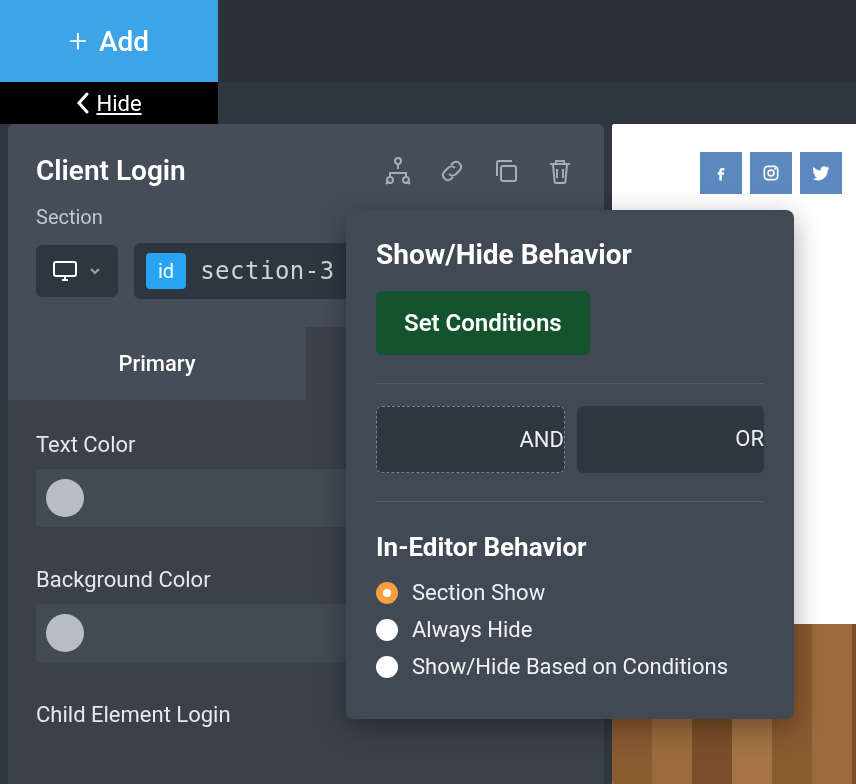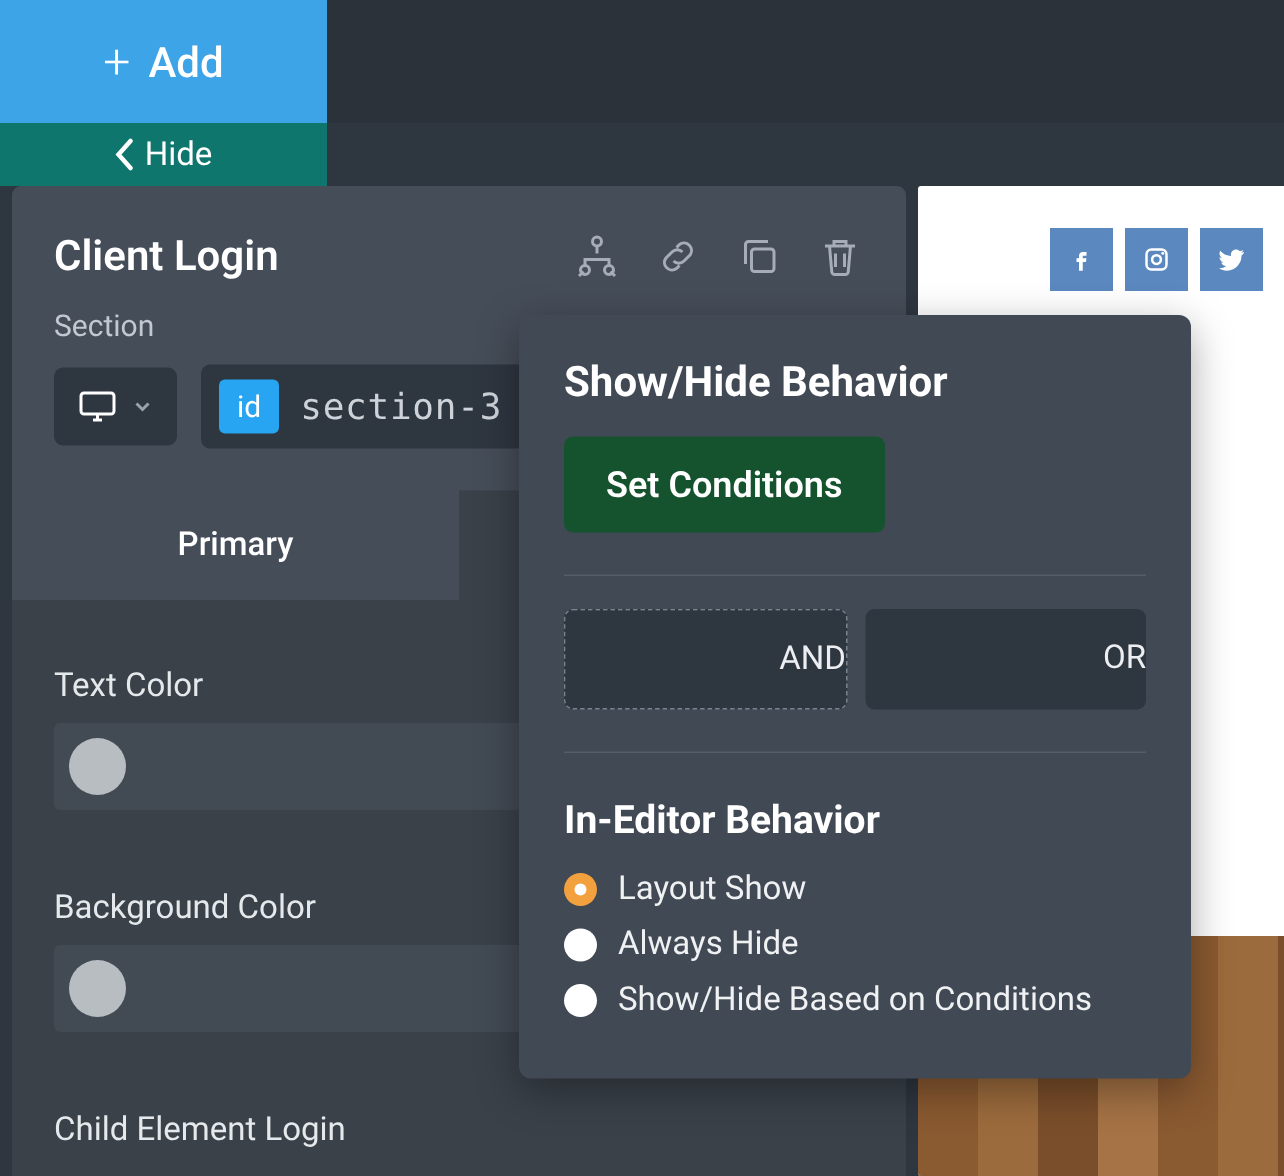--- a/index.html
+++ b/index.html
@@ -2,21 +2,21 @@
 <html><head>
 <meta charset="utf-8">
 <style>
 * { margin: 0; padding: 0; box-sizing: border-box; font-family: -apple-system, BlinkMacSystemFont, 'Segoe UI', Roboto, sans-serif; }
 body { background: #2e3640; width: 856px; height: 784px; overflow: hidden; position: relative; }
 
 .topbar { height: 82px; background: #2b323a; display: flex; }
 .add-btn { background: #3ea4e8; color: #fff; height: 82px; width: 218px; display: flex; align-items: center; justify-content: center; gap: 12px; font-size: 28px; font-weight: 500; cursor: pointer; }
 .add-btn .plus { font-size: 32px; font-weight: 300; }
 
-.hide-btn { background: #0f766e; color: #fff; height: 42px; width: 218px; display: flex; align-items: center; justify-content: center; gap: 6px; font-size: 22px; cursor: pointer; }
+.hide-btn { background: #000000; color: #fff; height: 42px; width: 218px; display: flex; align-items: center; justify-content: center; gap: 6px; font-size: 22px; cursor: pointer; text-decoration: underline; }
 .hide-btn svg { width: 14px; height: 22px; }
 
 .panel-wrap { position: absolute; top: 124px; left: 8px; width: 596px; background: #454d58; border-radius: 6px; padding-top: 30px; }
 
 .panel-title-row { display: flex; align-items: center; justify-content: space-between; padding: 0 28px 18px 28px; }
 .panel-title { color: #fff; font-size: 28px; font-weight: 600; }
 .icon-row { display: flex; gap: 22px; align-items: center; }
 .icon-row svg { width: 32px; height: 32px; fill: none; stroke: #a6adb8; stroke-width: 2; cursor: pointer; }
 
 .section-label { color: #c2c8cf; font-size: 20px; padding: 0 0 14px 28px; }
@@ -27,21 +27,21 @@
 .device-sel .chev { width: 14px; height: 14px; stroke: #9aa3ad; fill: none; stroke-width: 2; }
 .id-field { background: #2e3640; border-radius: 6px; padding: 10px 18px 10px 12px; display: flex; align-items: center; gap: 14px; flex:1; }
 .id-badge { background: #27a4f2; color: #fff; font-size: 20px; padding: 6px 12px; border-radius: 4px; }
 .id-text { color: #ced3d9; font-size: 24px; font-family: ui-monospace, Menlo, monospace; letter-spacing: 0.5px; }
 
 .tabs-row { display: flex; }
 .tab { flex: 1; text-align: center; padding: 24px 0; color: #fff; font-size: 22px; font-weight: 500; background: #454d58; }
 .tab.inactive { background: #3a4149; }
 
 .settings-section { background: #3a4149; padding: 32px 28px 50px 28px; }
-.field-label { color: #e6e9ec; font-size: 22px; margin-bottom: 12px; margin-top: 13px; }
+.field-label { color: #e6e9ec; font-size: 22px; margin-bottom: 12px; }
 .color-field { background: #424a54; border-radius: 4px; padding: 10px; display:flex; }
 .swatch { width: 38px; height: 38px; border-radius: 50%; background: #b8bdc2; }
 .spacer { height: 40px; }
 
 
 .preview { position: absolute; top: 124px; left: 612px; width: 250px; height: 660px; background: #fff; border-radius: 2px; overflow:hidden; }
 .social-row { display:flex; gap:8px; justify-content:flex-end; padding: 28px 20px 40px 20px; }
 .social { width:42px; height:42px; background:#5b88bf; display:flex; align-items:center; justify-content:center; cursor:pointer; }
 .social svg { width:20px; height:20px; fill:#fff; }
 .brand { font-size: 42px; color:#3a556e; letter-spacing:14px; padding: 46px 0 28px 38px; font-weight:400; }
@@ -171,21 +171,21 @@
   <div class="set-cond">Set Conditions</div>
   <hr class="hr">
   <div class="toggle-row">
     <div class="toggle-btn active">AND</div>
     <div class="toggle-btn inactive">OR</div>
   </div>
   <hr class="hr">
   <div class="pop-h2">In-Editor Behavior</div>
   <div class="radio-row">
     <span class="radio sel"></span>
-    <span class="radio-label">Layout Show</span>
+    <span class="radio-label">Section Show</span>
   </div>
   <div class="radio-row">
     <span class="radio"></span>
     <span class="radio-label">Always Hide</span>
   </div>
   <div class="radio-row">
     <span class="radio"></span>
     <span class="radio-label">Show/Hide Based on Conditions</span>
   </div>
 </div>

